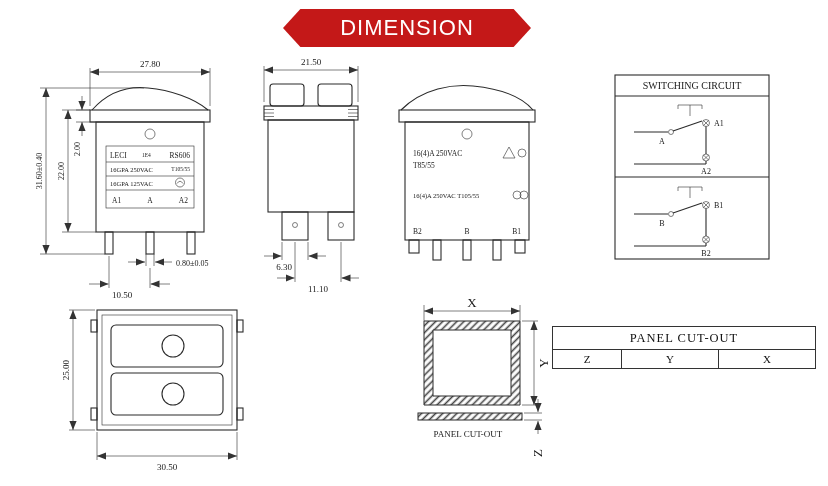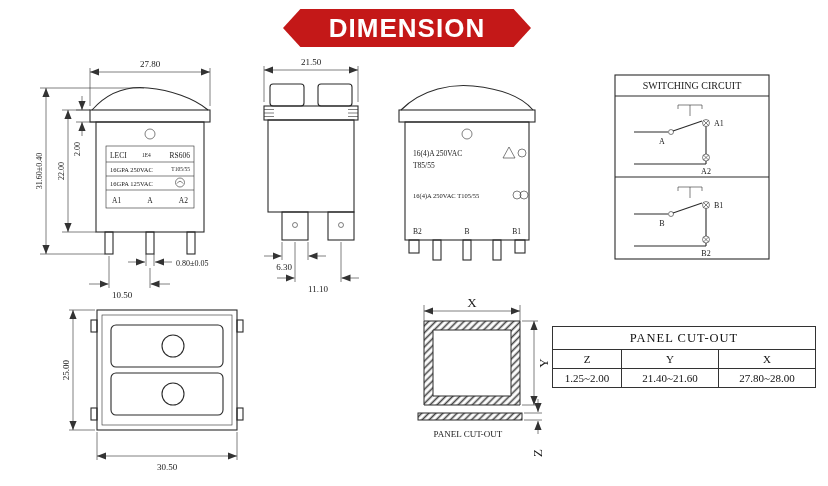--- a/index.html
+++ b/index.html
@@ -3,22 +3,22 @@
 <meta charset="utf-8">
 <style>
   html,body { margin:0; padding:0; background:#ffffff; }
   #sheet { position:relative; width:828px; height:486px; background:#ffffff; overflow:hidden;
            font-family:"Liberation Serif", serif; color:#1a1a1a; }
 
   
   #banner { position:absolute; left:283px; top:9px; width:248px; height:38px;
             background:#c41818; display:flex; align-items:center; justify-content:center;
             clip-path:polygon(0 50%, 7% 0, 93% 0, 100% 50%, 93% 100%, 7% 100%); }
-  #banner span { color:#ffffff; font-family:"Liberation Sans", sans-serif; font-weight:bold;
-                 font-size:26px; letter-spacing:1px; }
+  #banner span { color:#ffffff; font-family:"Liberation Sans", sans-serif; font-weight:normal;
+                 font-size:22px; letter-spacing:1px; }
 
   .abs { position:absolute; }
 
   
   svg { overflow:visible; }
   svg text { font-family:"Liberation Serif", serif; fill:#1a1a1a; }
   .ln   { stroke:#2b2b2b; stroke-width:1.1; fill:none; }
   .thin { stroke:#2b2b2b; stroke-width:0.6; fill:none; }
   .dim  { stroke:#3a3a3a; stroke-width:0.65; fill:none; }
   .t5 { font-size:5.5px; } .t6 { font-size:6.5px; } .t7 { font-size:7.5px; }
@@ -328,21 +328,16 @@
   <table id="cutout-table">
     <tbody>
       <tr>
         <td colspan="3" class="title-cell">PANEL CUT-OUT</td>
       </tr>
       <tr>
         <td class="cz">Z</td>
         <td class="cy">Y</td>
         <td class="cx">X</td>
       </tr>
-      <tr>
-        <td>1.25~2.00</td>
-        <td>21.40~21.60</td>
-        <td>27.80~28.00</td>
-      </tr>
     </tbody>
   </table>
 
 </div>
 
 </body></html>

